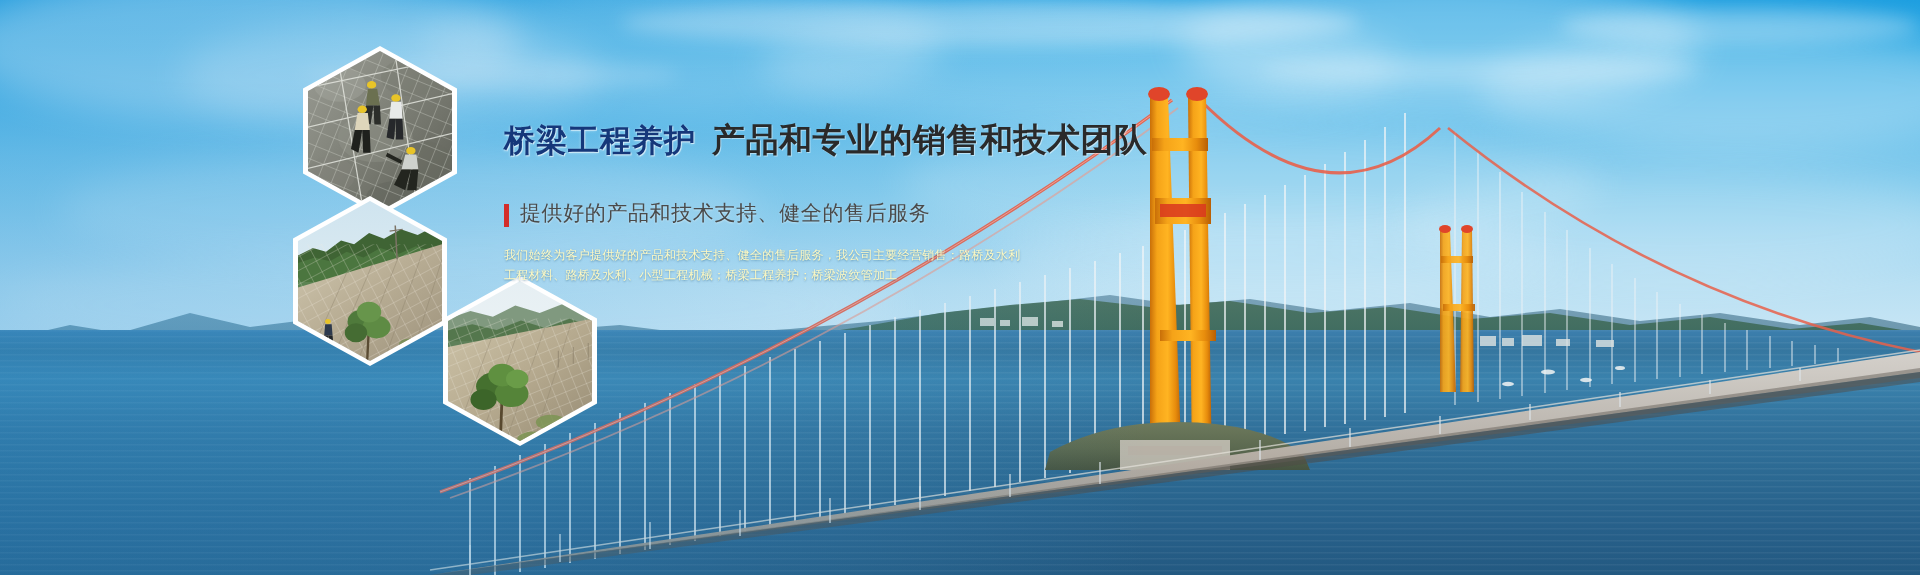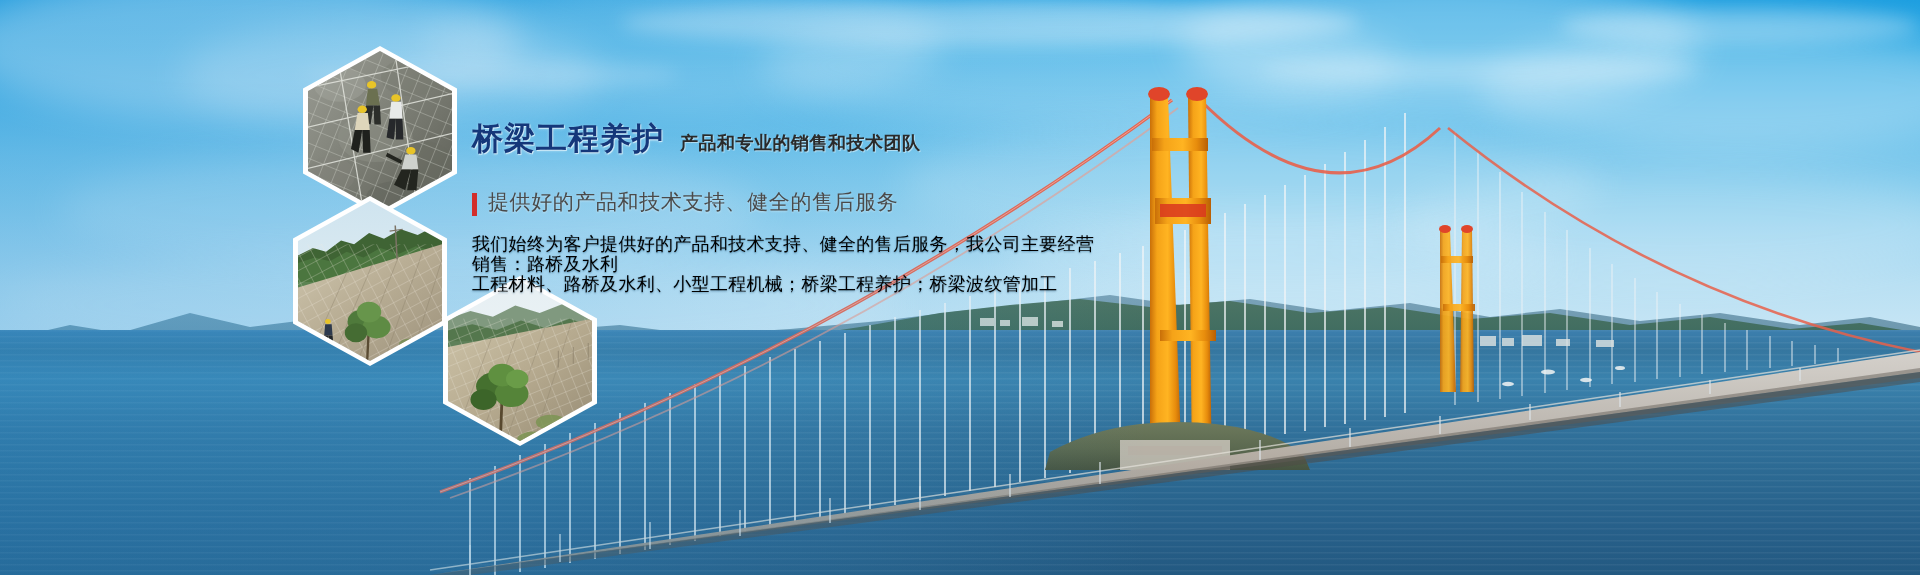--- a/index.html
+++ b/index.html
@@ -109,48 +109,48 @@
     overflow:hidden;
   }
   #hex-a { left:303px; top:46px;  width:154px; height:170px; }
   #hex-b { left:293px; top:196px; width:154px; height:170px; }
   #hex-c { left:443px; top:276px; width:154px; height:170px; }
 
   .ph { position:absolute; left:0; top:0; width:100%; height:100%; }
 
   
   .copy {
-    position:absolute; left:472px; top:118px; width:640px;
+    position:absolute; left:504px; top:118px; width:640px;
   }
   .headline {
     display:flex; align-items:baseline; gap:16px;
     white-space:nowrap;
   }
   .h-main {
     font-size:31px; font-weight:bold; letter-spacing:1px;
     color:#15377a;
     text-shadow:1px 1px 0 rgba(255,255,255,0.55), 0 1px 3px rgba(255,255,255,.5);
   }
   .h-sub {
-    font-size:18px; font-weight:bold; letter-spacing:.5px;
+    font-size:33px; font-weight:bold; letter-spacing:.5px;
     color:#2a2a2a;
     text-shadow:1px 1px 0 rgba(255,255,255,0.45);
   }
   .sublinewrap {
     display:flex; align-items:flex-end; gap:11px;
-    margin-top:28px;
+    margin-top:36px;
   }
   .redbar { width:5px; height:23px; background:#d32d2a; flex:0 0 auto; }
   .subline {
     font-size:21px; color:#4a4a4a; letter-spacing:.6px;
     text-shadow:0 1px 2px rgba(255,255,255,.4);
   }
   .para { margin-top:18px; }
   .para p {
-    font-size:18px; line-height:20px; color:#000000;
+    font-size:12px; line-height:20px; color:#fef9c3;
     letter-spacing:.3px;
     text-shadow:0 1px 2px rgba(0,60,100,.45);
   }
 </style>
 </head>
 <body>
 
 <div class="banner">
 
   <div class="sky">

